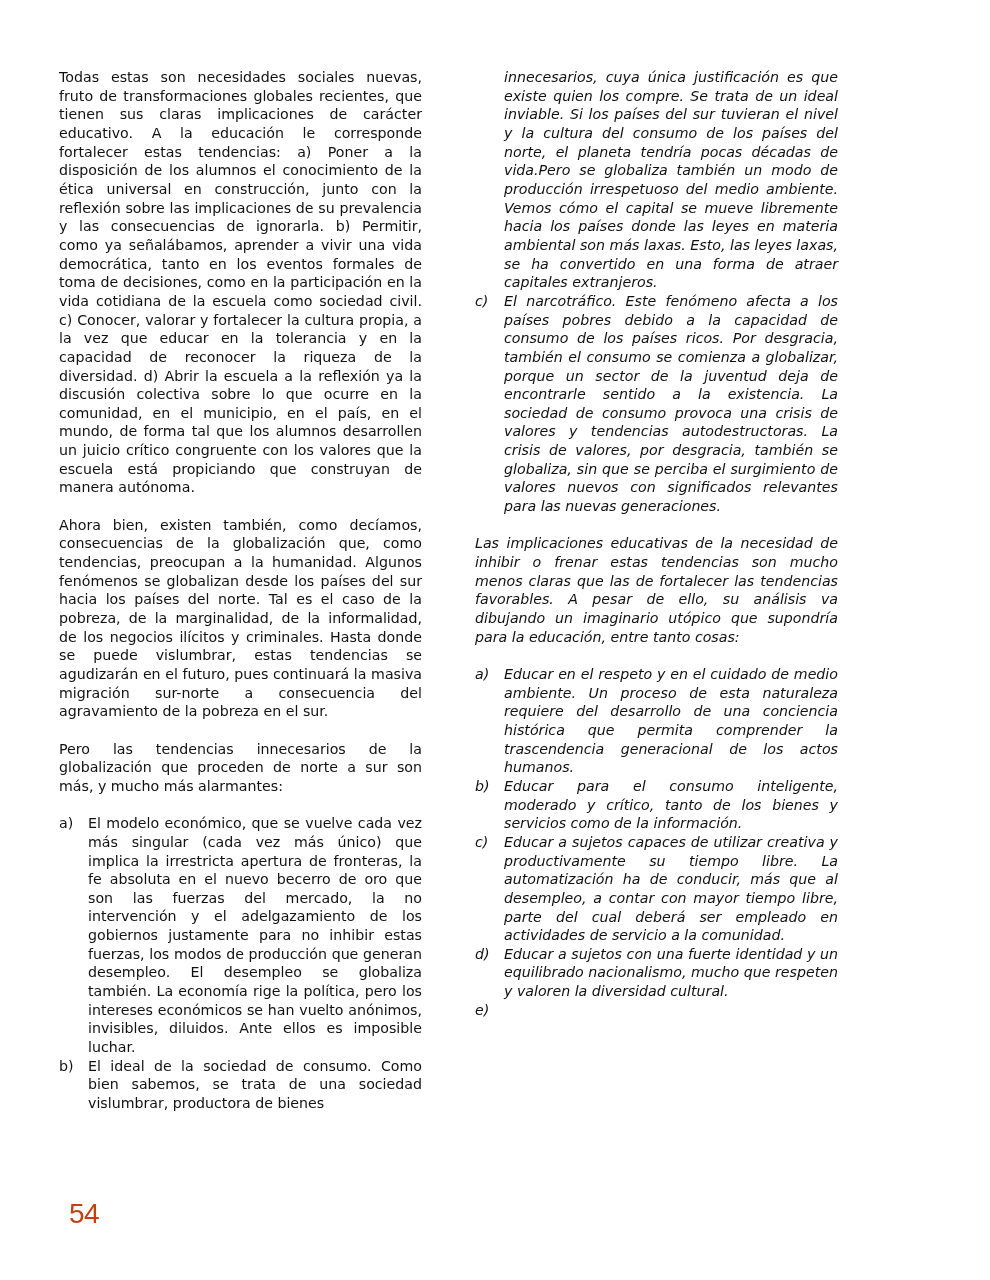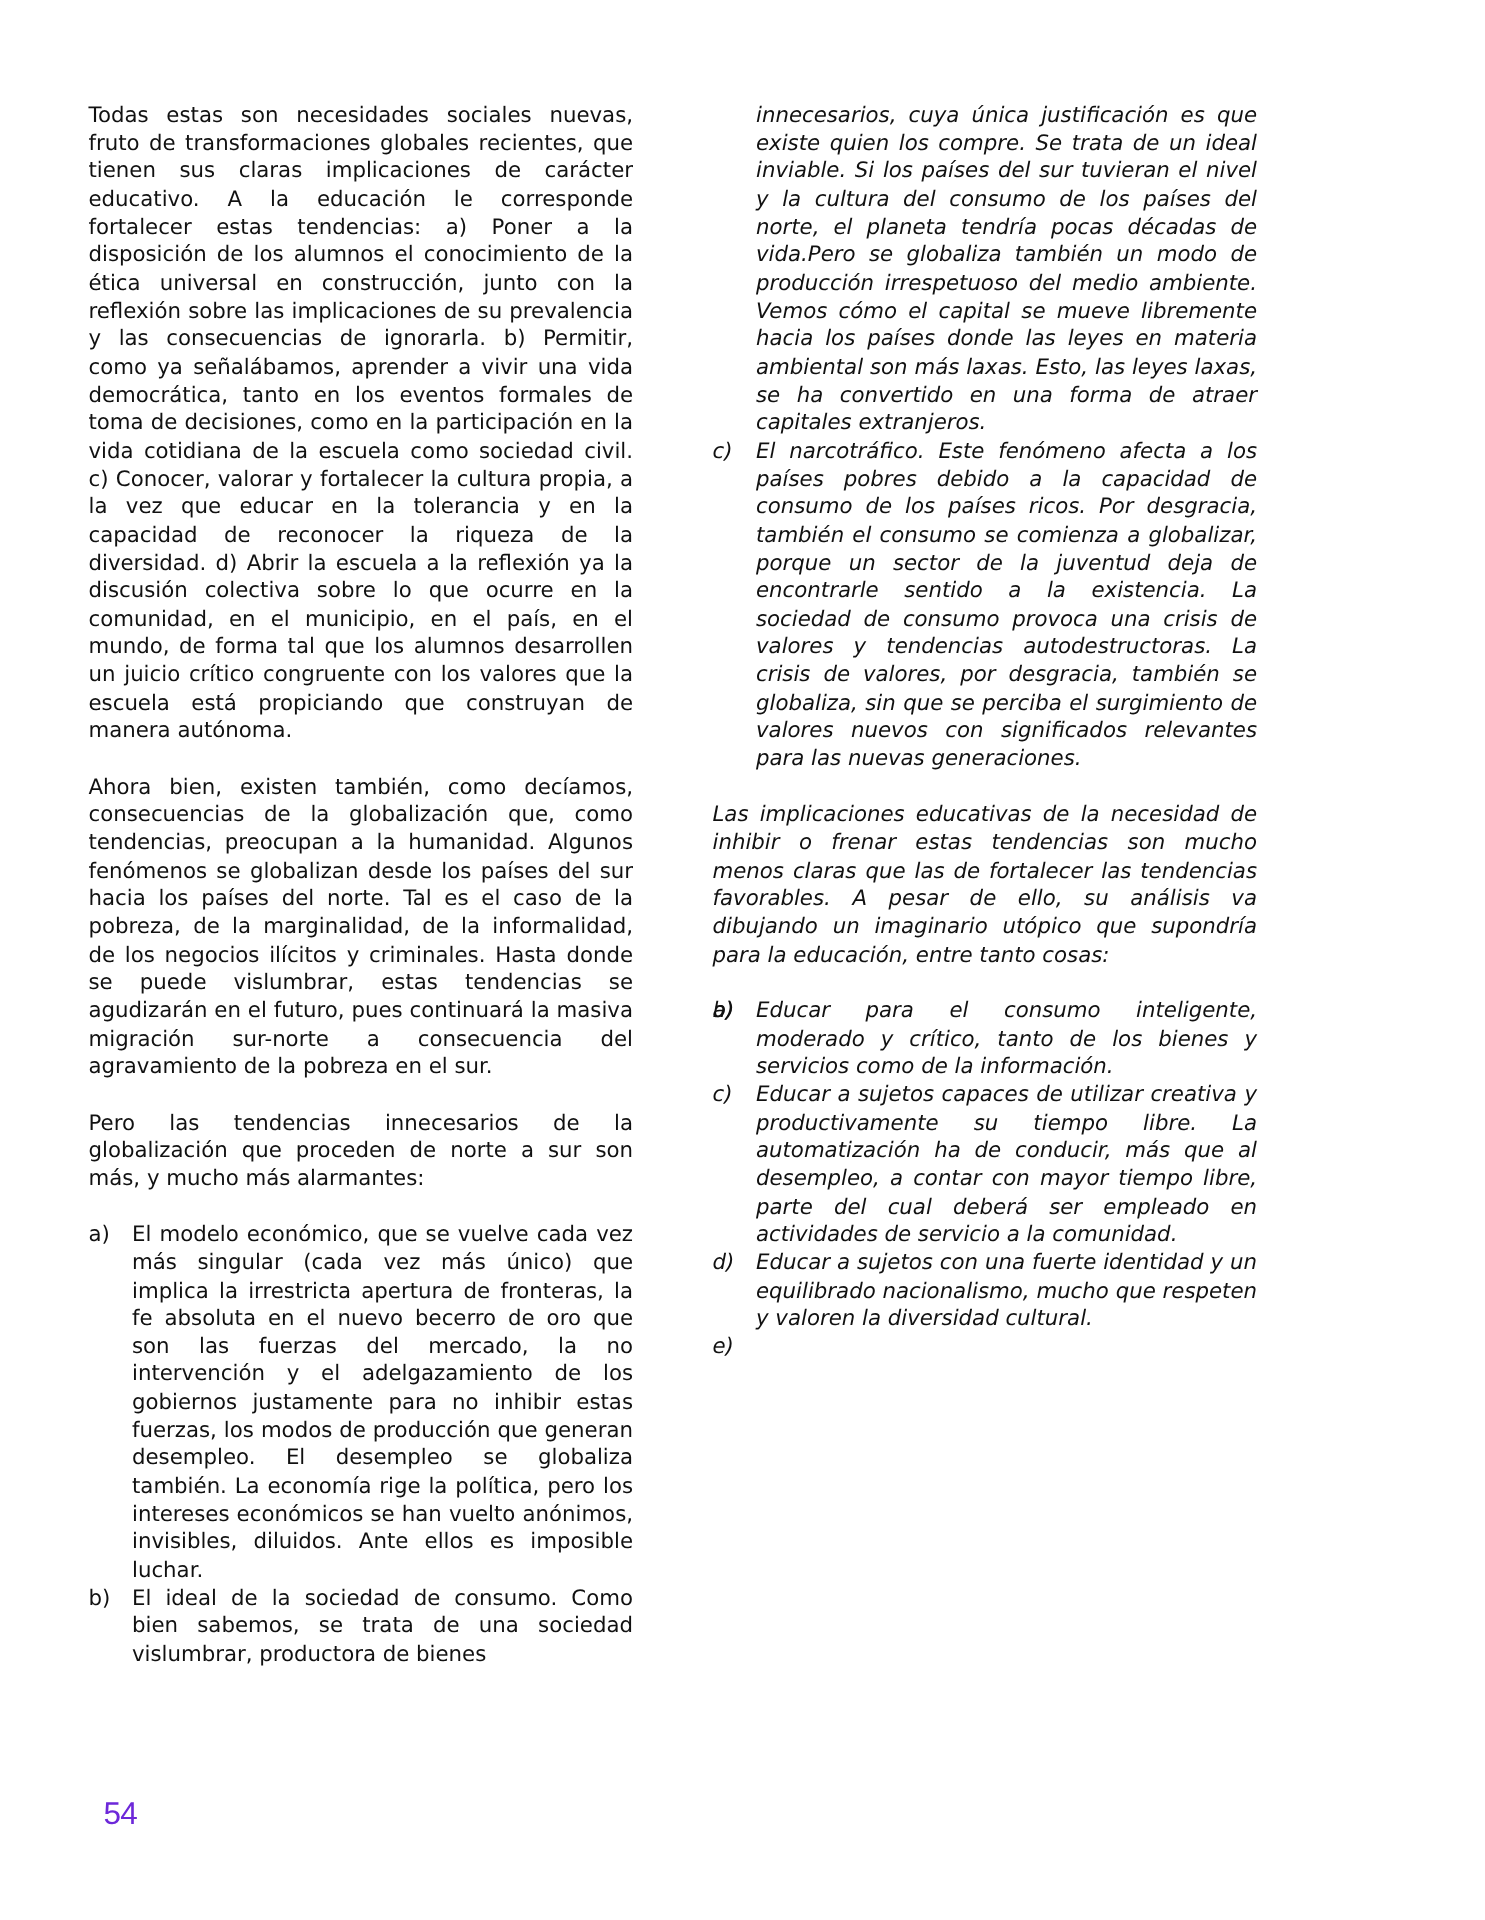--- a/index.html
+++ b/index.html
@@ -47,22 +47,22 @@
     .continuation {
       padding-left: 29px;
       margin: 0;
     }
     .spacer { height: 18.65px; }
     .page-number {
       position: absolute;
       left: 69px;
       top: 1198px;
       font-family: "Liberation Sans", sans-serif;
-      font-size: 21px;
-      color: #6d28d9;
+      font-size: 28px;
+      color: #c2410c;
       letter-spacing: -0.5px;
     }
   </style>
 </head>
 <body>
 
 <div class="column col-left">
   <p>Todas estas son necesidades sociales nuevas, fruto de transformaciones globales recientes, que tienen sus claras implicaciones de carácter educativo. A la educación le corresponde fortalecer estas tendencias: a) Poner a la disposición de los alumnos el conocimiento de la ética universal en construcción, junto con la reflexión sobre las implicaciones de su prevalencia y las consecuencias de ignorarla. b) Permitir, como ya señalábamos, aprender a vivir una vida democrática, tanto en los eventos formales de toma de decisiones, como en la participación en la vida cotidiana de la escuela como sociedad civil. c) Conocer, valorar y fortalecer la cultura propia, a la vez que educar en la tolerancia y en la capacidad de reconocer la riqueza de la diversidad. d) Abrir la escuela a la reflexión ya la discusión colectiva sobre lo que ocurre en la comunidad, en el municipio, en el país, en el mundo, de forma tal que los alumnos desarrollen un juicio crítico congruente con los valores que la escuela está propiciando que construyan de manera autónoma.</p>
   <p>Ahora bien, existen también, como decíamos, consecuencias de la globalización que, como tendencias, preocupan a la humanidad. Algunos fenómenos se globalizan desde los países del sur hacia los países del norte. Tal es el caso de la pobreza, de la marginalidad, de la informalidad, de los negocios ilícitos y criminales. Hasta donde se puede vislumbrar, estas tendencias se agudizarán en el futuro, pues continuará la masiva migración sur-norte a consecuencia del agravamiento de la pobreza en el sur.</p>
   <p>Pero las tendencias innecesarios de la globalización que proceden de norte a sur son más, y mucho más alarmantes:</p>
@@ -84,20 +84,21 @@
     <li class="list-item">
       <span class="marker">c)</span>
       <span>El narcotráfico. Este fenómeno afecta a los países pobres debido a la capacidad de consumo de los países ricos. Por desgracia, también el consumo se comienza a globalizar, porque un sector de la juventud deja de encontrarle sentido a la existencia. La sociedad de consumo provoca una crisis de valores y tendencias autodestructoras. La crisis de valores, por desgracia, también se globaliza, sin que se perciba el surgimiento de valores nuevos con significados relevantes para las nuevas generaciones.</span>
     </li>
   </ul>
   <div class="spacer"></div>
   <p>Las implicaciones educativas de la necesidad de inhibir o frenar estas tendencias son mucho menos claras que las de fortalecer las tendencias favorables. A pesar de ello, su análisis va dibujando un imaginario utópico que supondría para la educación, entre tanto cosas:</p>
   <ul class="list">
     <li class="list-item">
       <span class="marker">a)</span>
+      <span>Educar en el respeto y en el cuidado de medio ambiente. Un proceso de esta naturaleza requiere del desarrollo de una conciencia histórica que permita comprender la trascendencia generacional de los actos humanos.</span>
     </li>
     <li class="list-item">
       <span class="marker">b)</span>
       <span>Educar para el consumo inteligente, moderado y crítico, tanto de los bienes y servicios como de la información.</span>
     </li>
     <li class="list-item">
       <span class="marker">c)</span>
       <span>Educar a sujetos capaces de utilizar creativa y productivamente su tiempo libre. La automatización ha de conducir, más que al desempleo, a contar con mayor tiempo libre, parte del cual deberá ser empleado en actividades de servicio a la comunidad.</span>
     </li>
     <li class="list-item">

